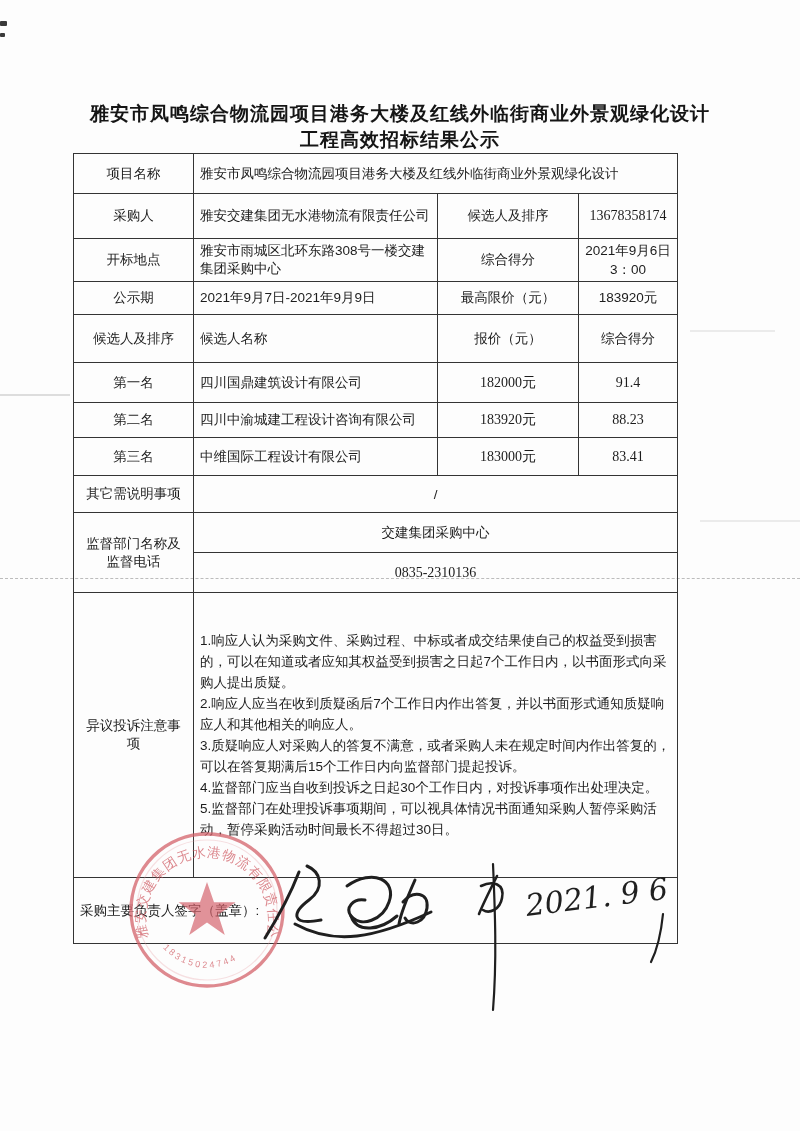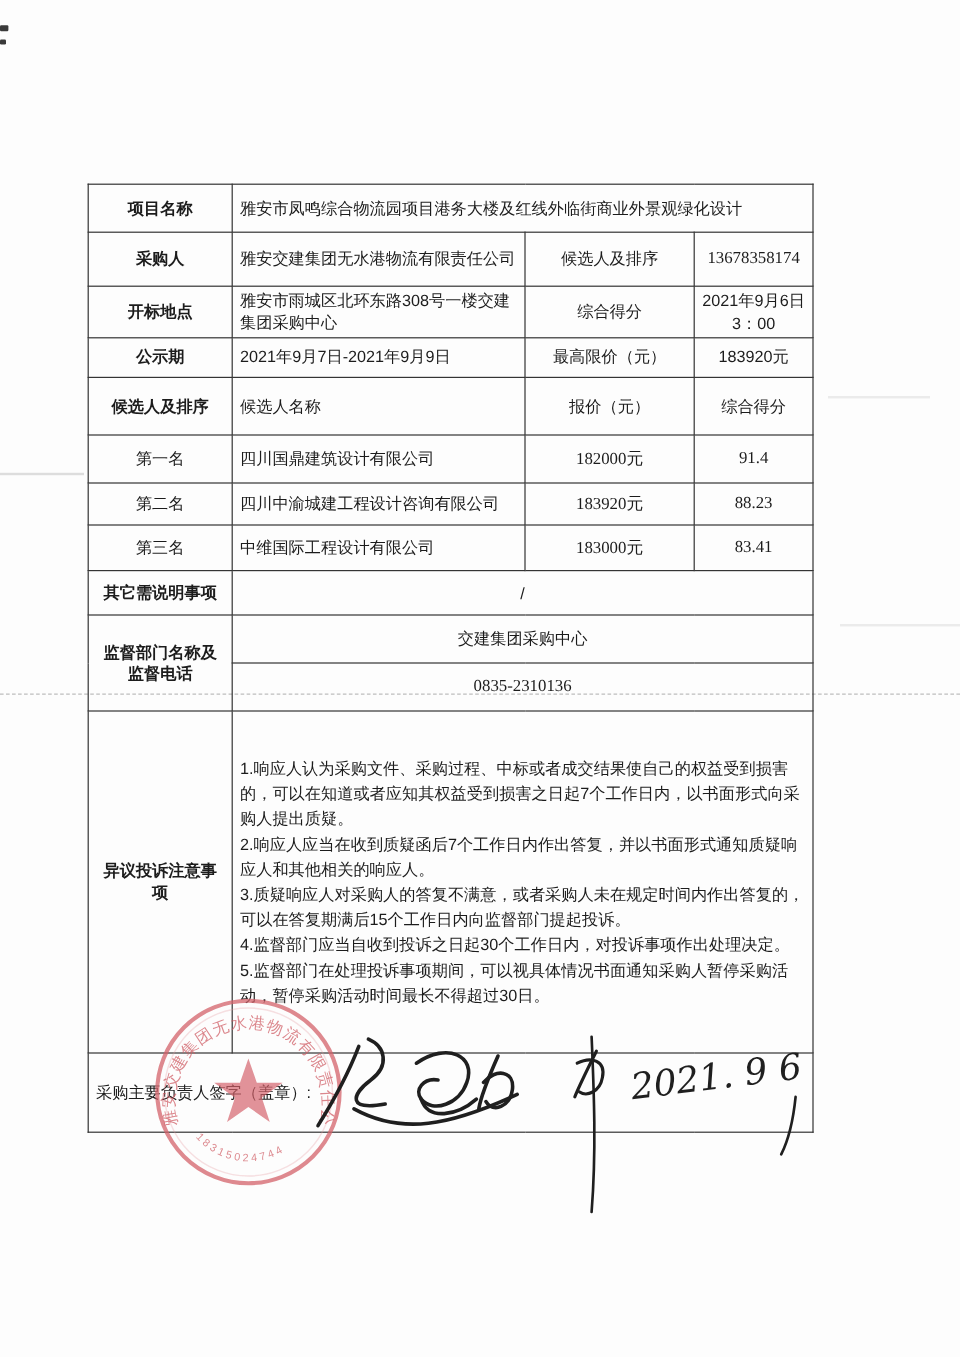--- a/index.html
+++ b/index.html
@@ -27,21 +27,21 @@
     position:absolute;left:73px;top:153px;width:604px;
     border-collapse:collapse;table-layout:fixed;
     font-size:13.5px;color:#1c1c1c;
   }
   table.main td{
     border:1.6px solid #343434;
     padding:2px 6px;
     vertical-align:middle;
     overflow:hidden;
   }
-  td.lbl{text-align:center;font-weight:bold;}
+  td.lbl{text-align:center;font-weight:normal;}
   td.lbl .wrap100{display:inline-block;width:100px;text-align:center;}
   td.val{text-align:left;padding-left:9px;}
   td.ctr{text-align:center;}
   .two-line{line-height:19px;text-align:center;}
   .indent{padding-left:34px;}
   td.objection-cell{padding:8px 10px;margin-left:32px;}
   .objection-text{line-height:21px;text-align:left;}
   .objection-text div{margin:0;}
   td.sig-cell{padding-left:9px;}
 
@@ -64,20 +64,21 @@
 
 <div class="page">
 
   <div class="edge-mark" style="left:0;top:21px;width:7px;height:5px;"></div>
   <div class="edge-mark" style="left:0;top:33px;width:5px;height:4px;"></div>
   <div class="streak" style="left:0;top:394px;width:70px;"></div>
   <div class="streak" style="left:690px;top:330px;width:85px;opacity:.4;"></div>
   <div class="streak" style="left:700px;top:520px;width:100px;opacity:.4;"></div>
   <div class="dash-line" style="left:0;top:578px;width:800px;"></div>
 
+  <div class="doc-title">雅安市凤鸣综合物流园项目港务大楼及红线外临街商业外景观绿化设计工程高效招标结果公示</div>
 
   <table class="main">
     <colgroup>
         <col style="width:120px">
         <col style="width:244px">
         <col style="width:141px">
         <col style="width:99px">
       </colgroup>
 
     <tbody>

